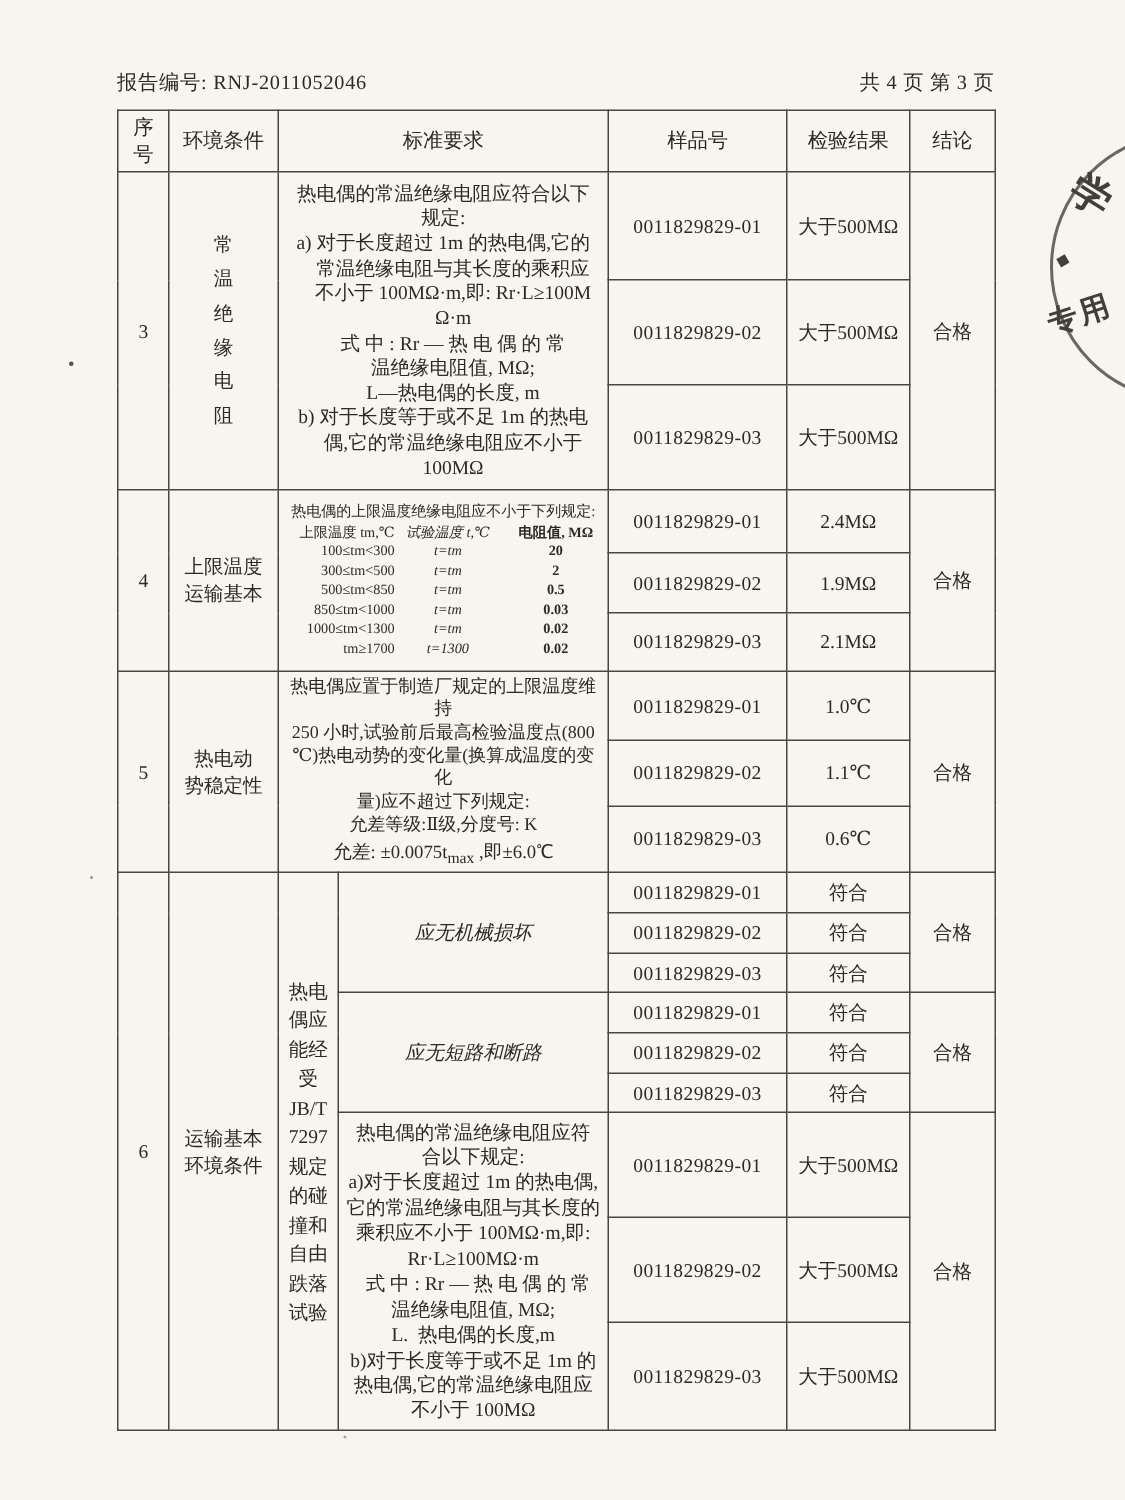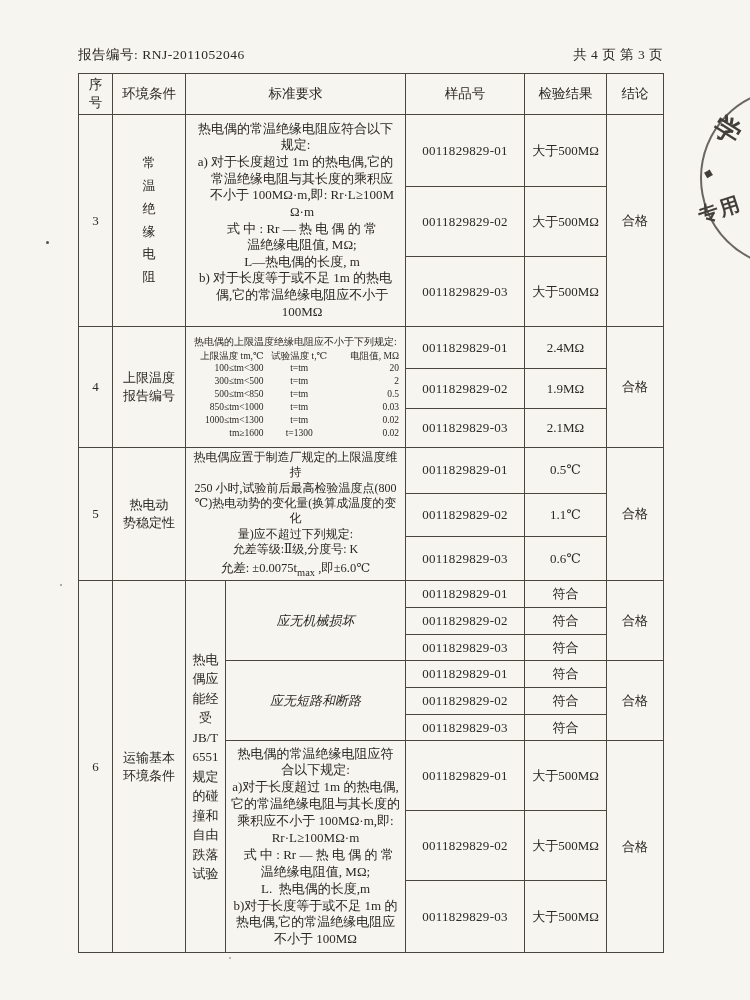--- a/index.html
+++ b/index.html
@@ -39,25 +39,25 @@
   .req6{font-size:12.5px;line-height:1.3;}
   .vert{line-height:1.75;}
   .method-cell{
     text-align:left;vertical-align:middle;
     padding:3px 4px;line-height:1.5;font-size:12.5px;
   }
   .leftcell{text-align:left;padding-left:8px;font-style:italic;}
   .sampleno{font-size:13px;letter-spacing:0.3px;}
   .mini{border-collapse:collapse;width:100%;margin-top:2px;}
   .mini td{border:none;font-size:9.5px;padding:0 2px;line-height:1.35;text-align:right;}
-  .mini td.c2{text-align:center;}
-  .mini td.c3{text-align:right;padding-left:10px;}
+  .mini td.c2{text-align:center;font-style:italic;}
+  .mini td.c3{text-align:center;padding-left:10px;font-weight:bold;}
   .intro{font-size:10px;line-height:1.3;font-family:Liberation Serif, serif;}
   .row5req{font-size:12px;}
-  .tolline{font-size:12.5px;margin-top:2px;}
+  .tolline{font-size:12.5px;margin-top:2px;font-family:Liberation Serif, serif;}
   .stamp{
     position:absolute;left:700px;top:88px;
     width:176px;height:176px;border-radius:50%;
     border:2.5px solid rgba(48,44,38,0.78);
     opacity:0.9;
   }
   .stamp .ch1{
     position:absolute;left:12px;top:22px;
     font-size:27px;font-weight:bold;color:#2f2c28;
     transform:rotate(32deg);
@@ -137,21 +137,21 @@
         <td>大于500MΩ</td>
       </tr>
       <tr style="height:70px">
         <td class="sampleno">0011829829-03</td>
         <td>大于500MΩ</td>
       </tr>
 
       <tr style="height:42px">
         <td rowspan="3">4</td>
         <td rowspan="3" class="pre">上限温度
-报告编号</td>
+运输基本</td>
         <td rowspan="3" colspan="2" class="req">
           <div class="intro">热电偶的上限温度绝缘电阻应不小于下列规定:</div>
           <table class="mini">
             <tbody>
               <tr>
                 <td>上限温度 tm,℃</td>
                 <td class="c2">试验温度 t,℃</td>
                 <td class="c3">电阻值, MΩ</td>
               </tr>
               <tr>
@@ -173,21 +173,21 @@
                 <td>850≤tm&lt;1000</td>
                 <td class="c2">t=tm</td>
                 <td class="c3">0.03</td>
               </tr>
               <tr>
                 <td>1000≤tm&lt;1300</td>
                 <td class="c2">t=tm</td>
                 <td class="c3">0.02</td>
               </tr>
               <tr>
-                <td>tm≥1600</td>
+                <td>tm≥1700</td>
                 <td class="c2">t=1300</td>
                 <td class="c3">0.02</td>
               </tr>
             </tbody>
           </table>
         </td>
         <td class="sampleno">0011829829-01</td>
         <td>2.4MΩ</td>
         <td rowspan="3">合格</td>
       </tr>
@@ -206,39 +206,39 @@
 势稳定性</td>
         <td rowspan="3" colspan="2" class="req">
           <div class="pre row5req">热电偶应置于制造厂规定的上限温度维持
 250 小时,试验前后最高检验温度点(800
 ℃)热电动势的变化量(换算成温度的变化
 量)应不超过下列规定:
 允差等级:Ⅱ级,分度号: K</div>
           <div class="tolline"><span>允差:   ±0.0075t</span><sub>max</sub><span> ,即±6.0℃</span></div>
         </td>
         <td class="sampleno">0011829829-01</td>
-        <td>0.5℃</td>
+        <td>1.0℃</td>
         <td rowspan="3">合格</td>
       </tr>
       <tr style="height:33px">
         <td class="sampleno">0011829829-02</td>
         <td>1.1℃</td>
       </tr>
       <tr style="height:34px">
         <td class="sampleno">0011829829-03</td>
         <td>0.6℃</td>
       </tr>
 
       <tr style="height:27px">
         <td rowspan="9">6</td>
         <td rowspan="9" class="pre">运输基本
 环境条件</td>
         <td rowspan="9" class="method-cell pre">热电偶应能经受
 JB/T
-6551
+7297
 规定的碰撞和自由跌落试验</td>
         <td rowspan="3" class="leftcell">应无机械损坏</td>
         <td class="sampleno">0011829829-01</td>
         <td>符合</td>
         <td rowspan="3">合格</td>
       </tr>
       <tr style="height:27px">
         <td class="sampleno">0011829829-02</td>
         <td>符合</td>
       </tr>

